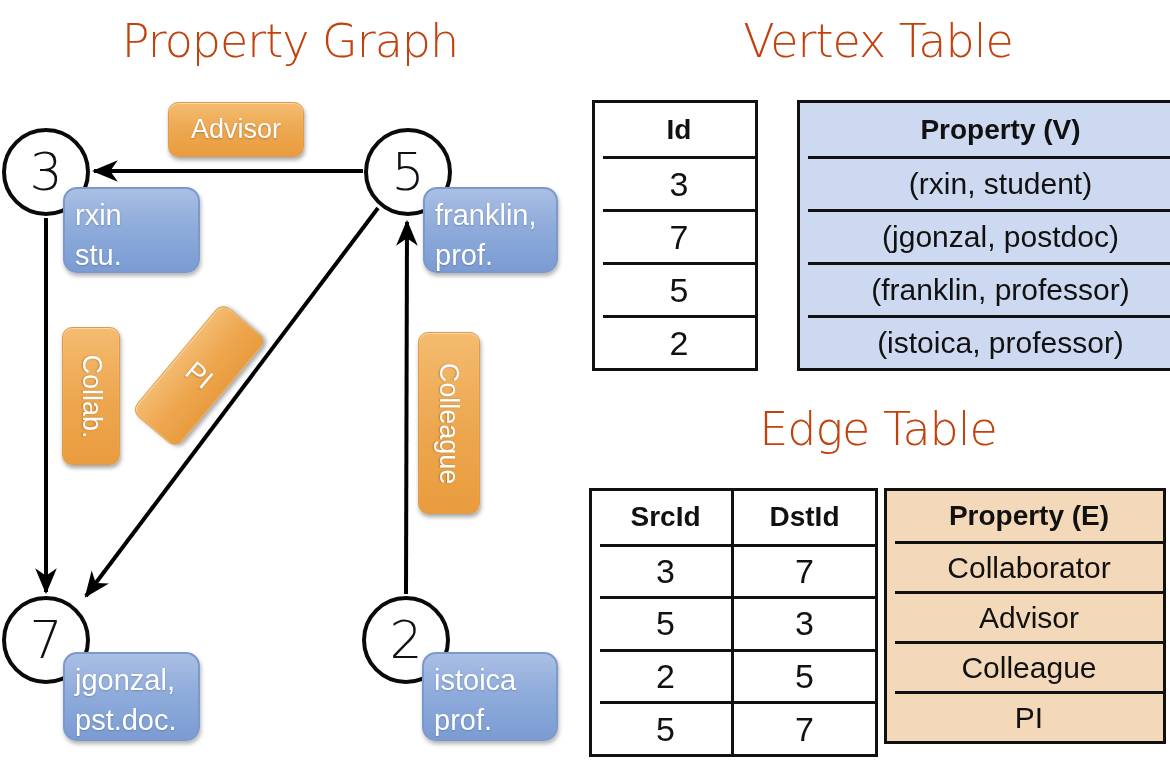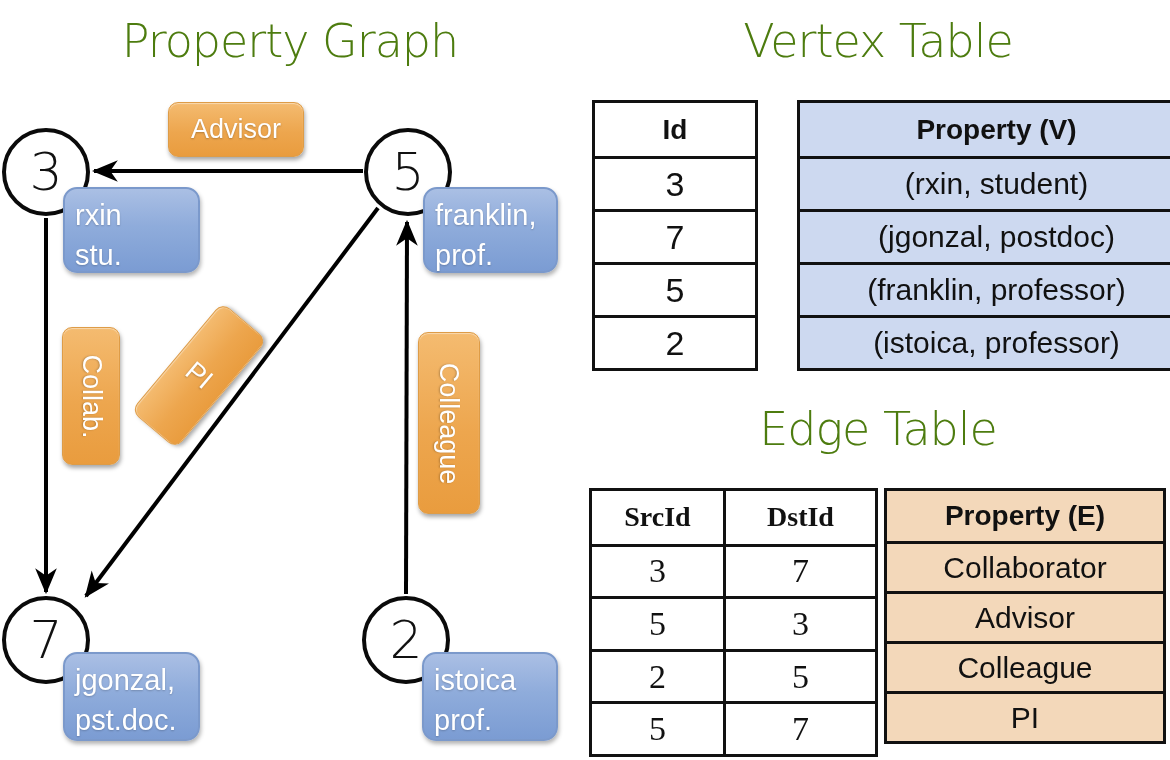--- a/index.html
+++ b/index.html
@@ -1,19 +1,19 @@
 <!DOCTYPE html>
 <html><head>
 <meta charset="utf-8">
 <style>
   html,body{margin:0;padding:0;background:#fff;}
   .canvas{position:relative;width:1170px;height:760px;background:#fff;overflow:hidden;
           font-family:"Liberation Sans",sans-serif;color:#111;}
   .title{position:absolute;text-align:center;font-family:"DejaVu Sans",sans-serif;
-         font-weight:200;font-size:46px;color:#4d7c0f;letter-spacing:-1px;}
+         font-weight:200;font-size:46px;color:#c2410c;letter-spacing:-1px;}
   #graph-title{left:40px;top:14px;width:500px;}
   #vertex-title{left:592px;top:14px;width:572px;}
   #edge-title{left:589px;top:402px;width:578px;}
 
   
   .node{position:absolute;width:88px;height:88px;border-radius:50%;background:#fff;
         border:4px solid #0a0a0a;box-sizing:border-box;display:flex;align-items:center;
         justify-content:center;z-index:3;}
   .node span{font-family:"DejaVu Sans",sans-serif;font-weight:200;font-size:52px;color:#111;}
   #node-3{left:2px;top:128px;}
@@ -44,33 +44,33 @@
       padding:6px 0 0 10px;color:#fff;font-size:29px;line-height:1.38;
       text-shadow:0 1px 2px rgba(0,0,0,.2);}
   #prop-rxin{left:63px;top:187px;width:137px;height:86px;}
   #prop-franklin{left:423px;top:187px;width:135px;height:86px;}
   #prop-jgonzal{left:63px;top:652px;width:137px;height:89px;}
   #prop-istoica{left:422px;top:652px;width:136px;height:89px;}
   .prop-box span{display:block;}
 
   
   .subtable{position:absolute;border:3px solid #111;box-sizing:border-box;
-            display:grid;background:#fff;}
+            display:grid;background:#fff;padding-left:8px;}
   .cell{display:flex;align-items:center;justify-content:center;font-size:30px;color:#111;
         border-top:3px solid #111;box-sizing:border-box;}
   .cell.first{border-top:none;}
   .cell.hdr{font-weight:700;font-size:28px;}
   .cell.idnum{font-size:34px;}
   .cell.colsep{border-left:3px solid #111;}
 
   #vt-id{left:592px;top:100px;width:166px;height:271px;grid-template-rows:repeat(5,1fr);}
   #vt-prop{left:764px;top:100px;width:399px;height:271px;grid-template-rows:repeat(5,1fr);
            background:#cdd9f0;margin-left:33px;}
   #et-ids{left:589px;top:488px;width:289px;height:269px;
-          grid-template-columns:131px 1fr;grid-template-rows:repeat(5,1fr);font-family:Liberation Serif, serif;}
+          grid-template-columns:131px 1fr;grid-template-rows:repeat(5,1fr);}
   #et-prop{left:884px;top:488px;width:282px;height:256px;grid-template-rows:repeat(5,1fr);
            background:#f3d8ba;}
 </style>
 </head>
 <body>
 
 <div class="canvas">
 
   <div class="title" id="graph-title">Property Graph</div>
   <div class="title" id="vertex-title">Vertex Table</div>

